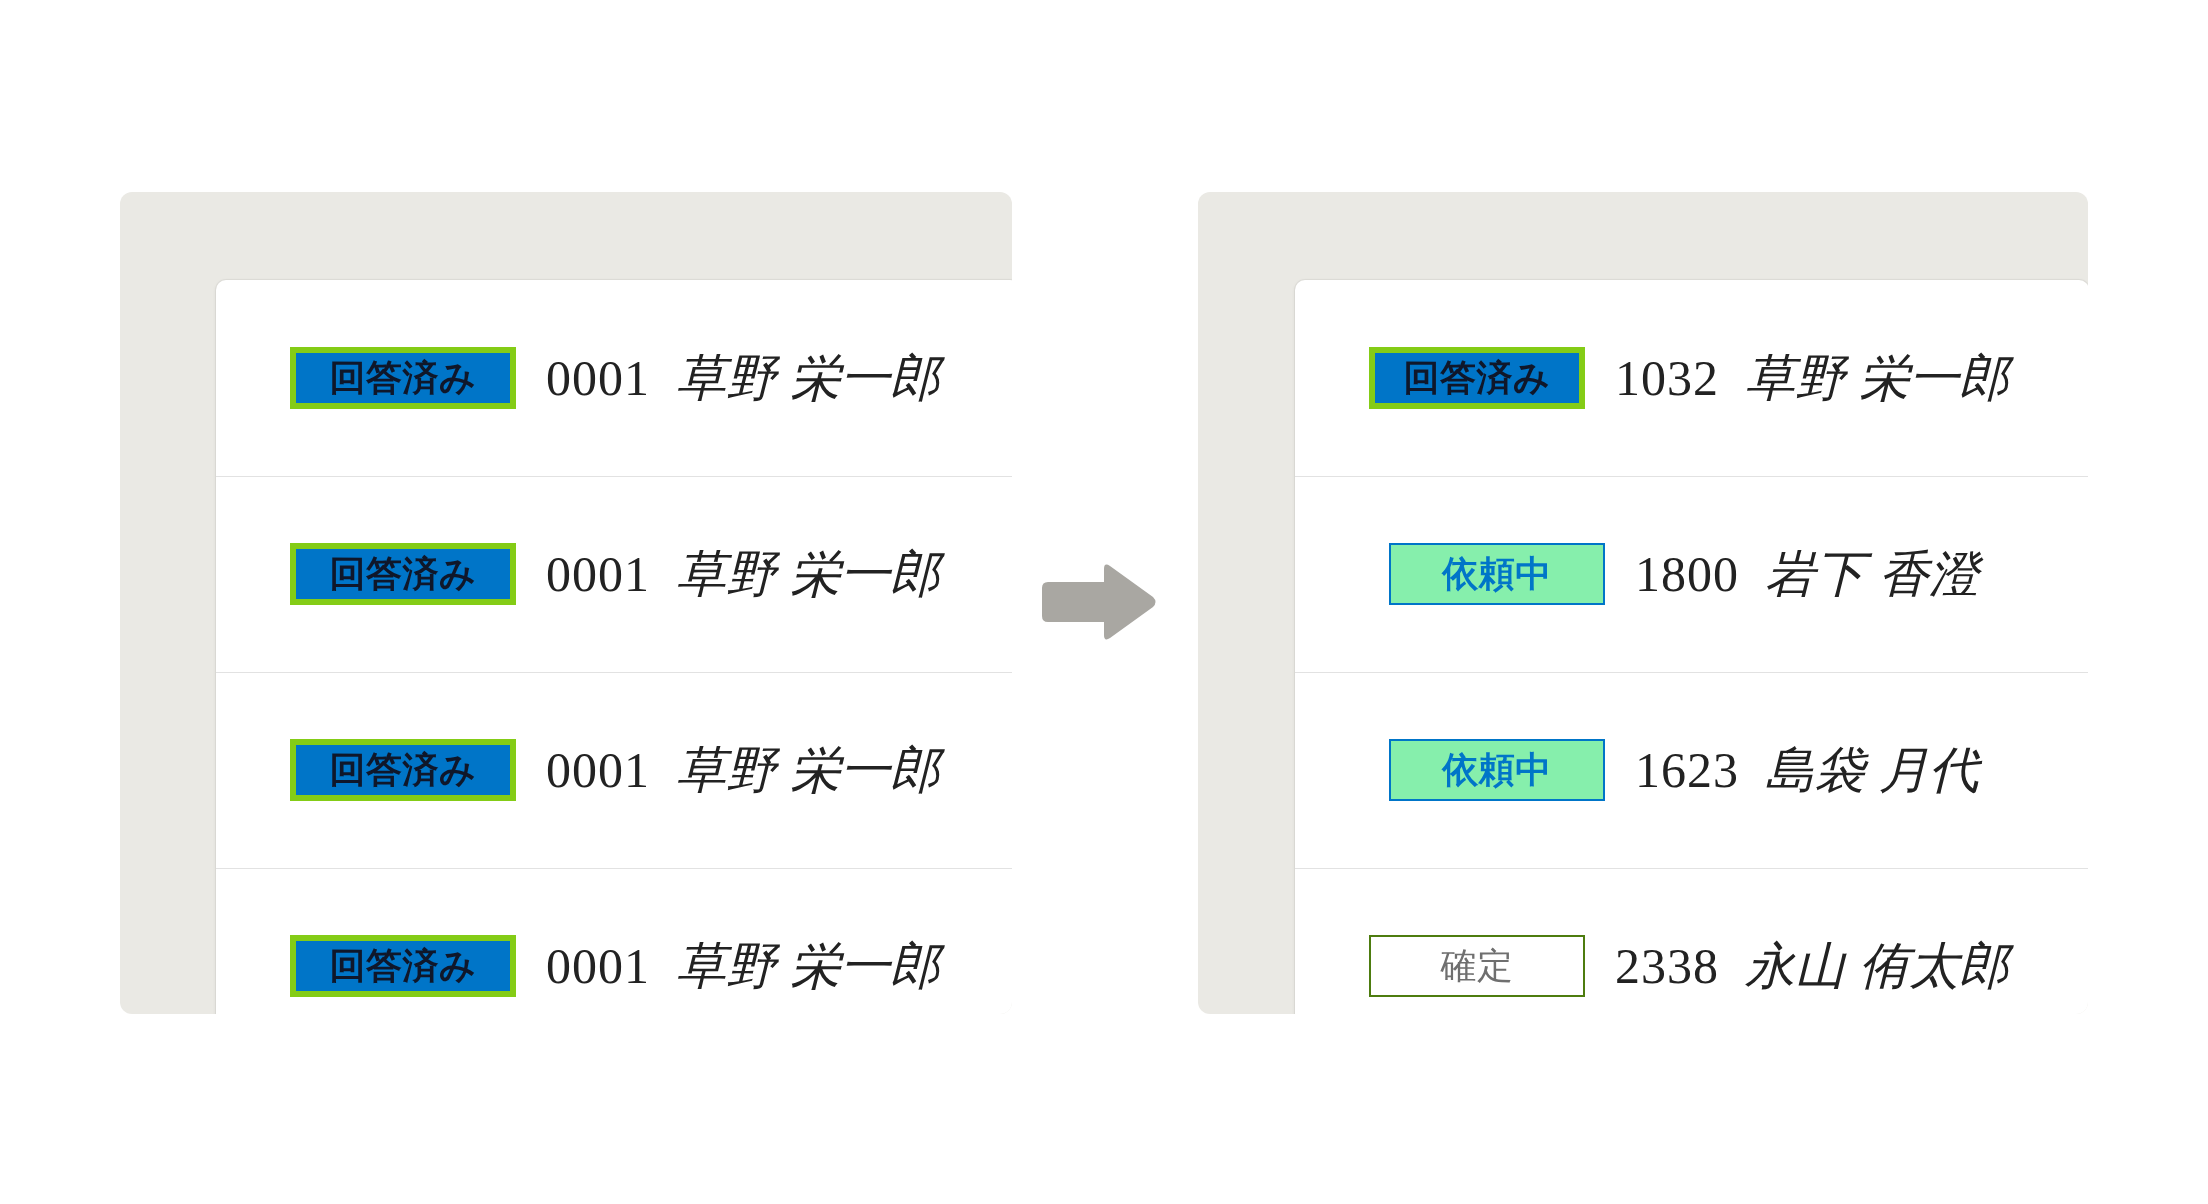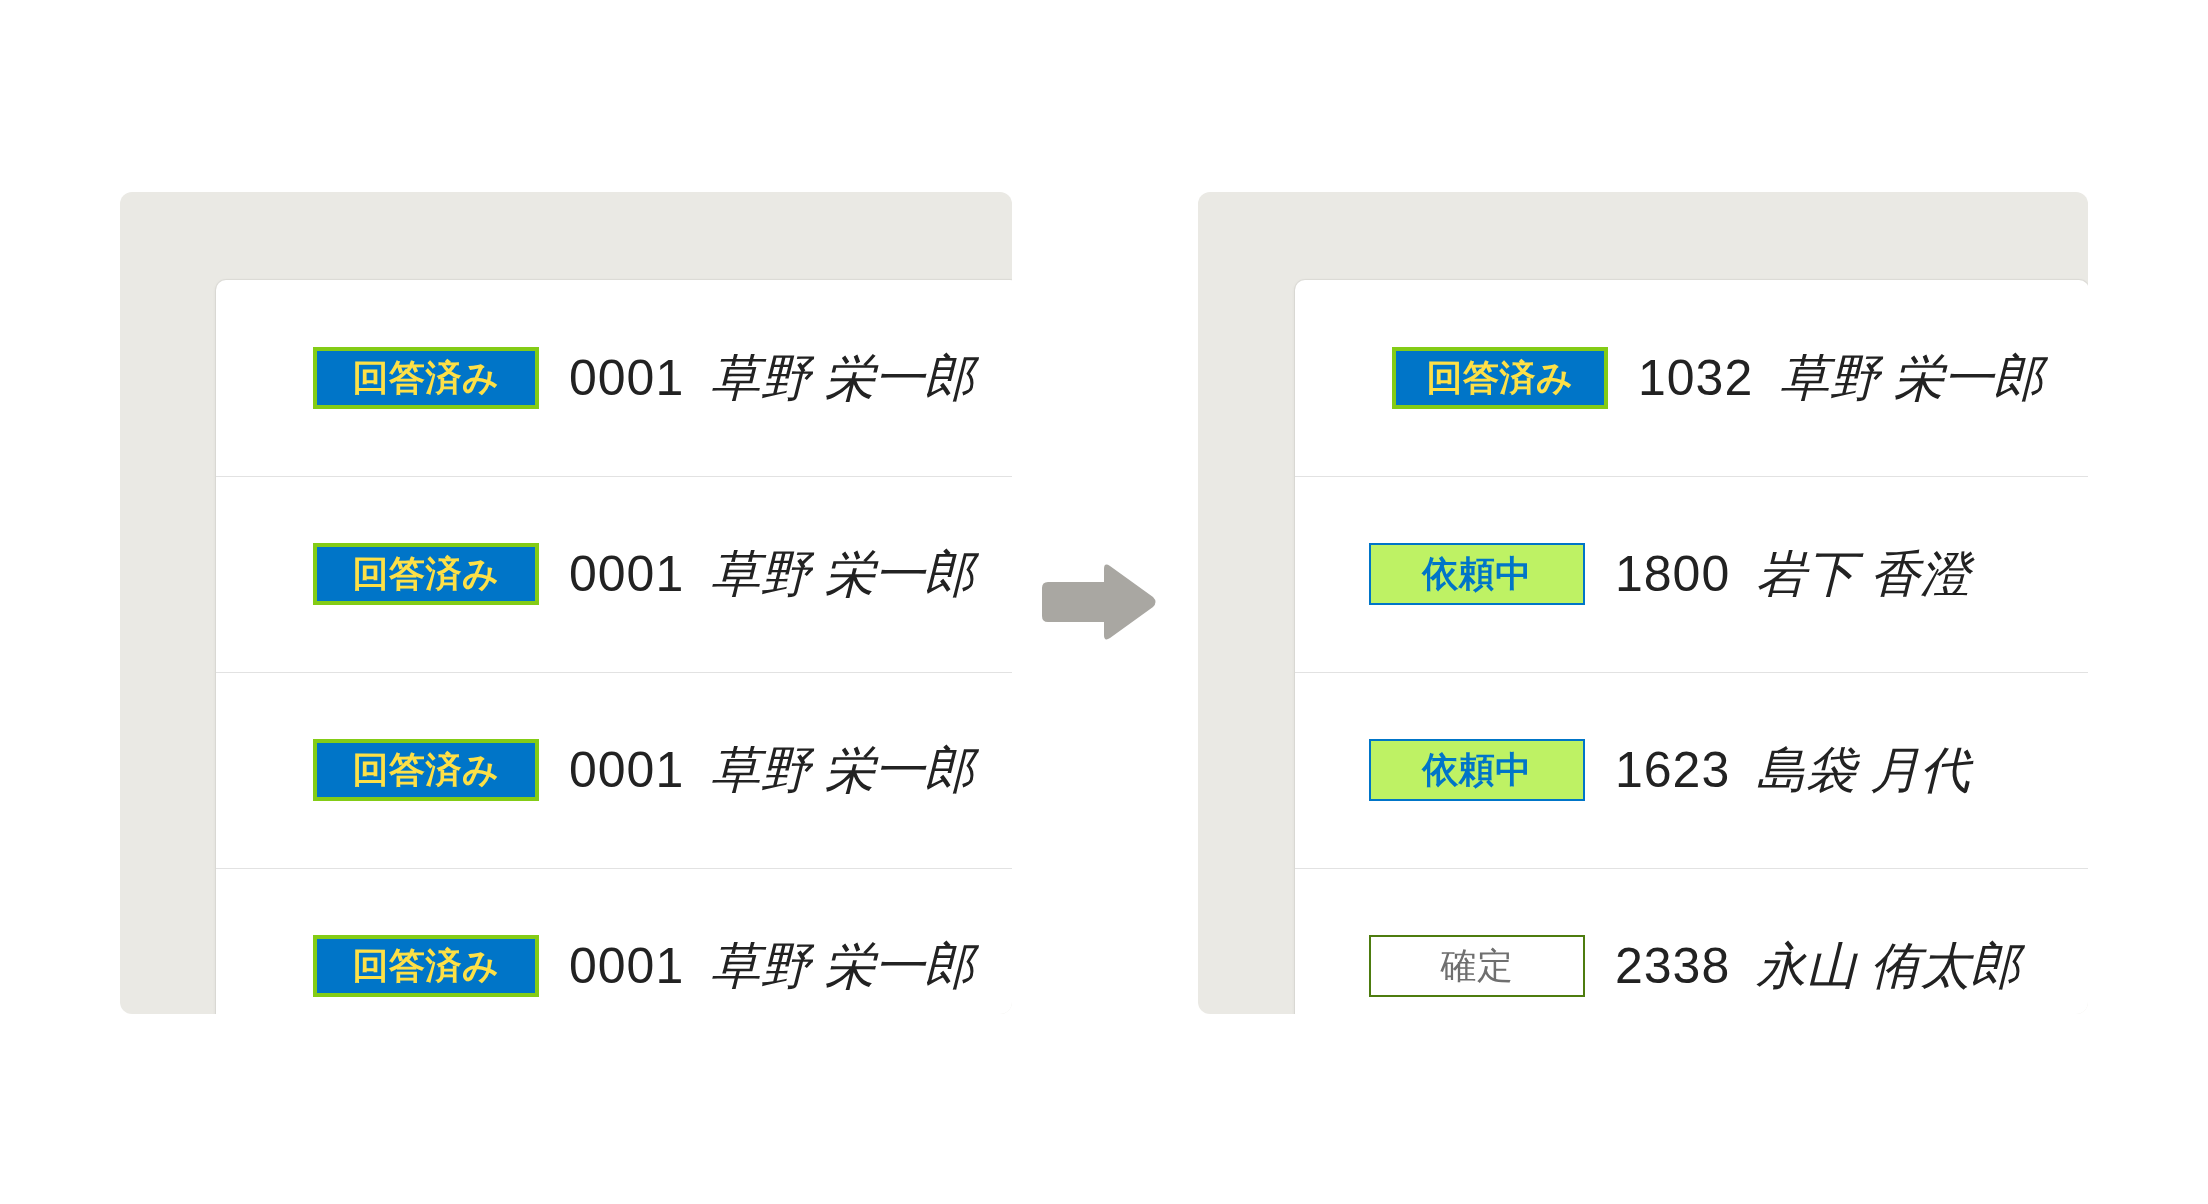--- a/index.html
+++ b/index.html
@@ -80,28 +80,28 @@
     box-sizing: border-box;
     display: flex;
     align-items: center;
     justify-content: center;
     font-weight: bold;
     letter-spacing: 0.5px;
     flex: none;
   }
   .badge.solid-blue {
     background: #0075c8;
-    color: #fde047;
-    border: 4px solid #84cc16;
-    margin-left: 23px;
+    color: #0f172a;
+    border: 6px solid #84cc16;
   }
   .badge.outline-blue {
-    background: #bef264;
+    background: #86efac;
     color: #0075c8;
     border: 2px solid #0075c8;
+    margin-left: 20px;
   }
   .badge.outline-gray {
     background: #ffffff;
     color: #6f6f6f;
     border: 2px solid #4d7c0f;
     font-weight: normal;
   }
 
   
   .panel-group.left .badge {
@@ -118,21 +118,21 @@
 
   
   .row-text {
     margin-left: 30px;
     font-size: 50px;
     color: #222222;
     white-space: nowrap;
     font-weight: 300;
   }
   .panel-group.right .row-text { }
-  .row-id   { letter-spacing: 1px; }
+  .row-id   { letter-spacing: 1px; font-family: Liberation Serif, serif; }
   .row-gap  { display: inline-block; width: 26px; }
   .row-name { letter-spacing: 0px; font-style: italic; }
 
   
   .arrow-wrap {
     position: absolute;
     left: 1040px;
     top: 562px;
     width: 118px;
     height: 80px;

